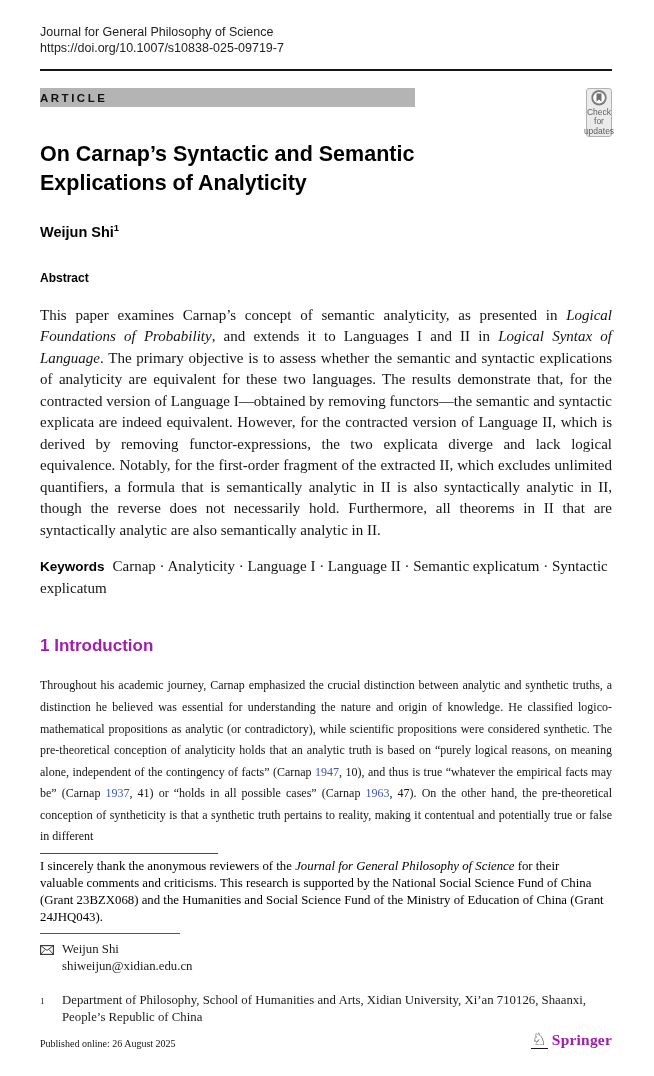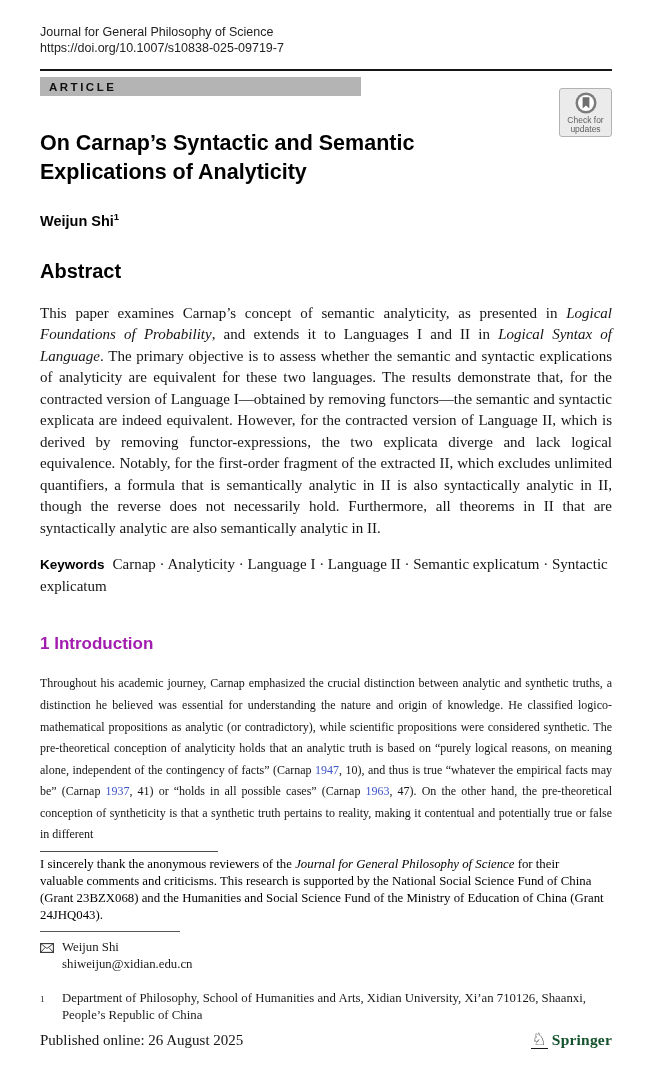--- a/index.html
+++ b/index.html
@@ -13,31 +13,31 @@
     padding:24px 42px 0 40px;
     overflow:hidden;
     font-family:"Liberation Serif", serif;
   }
 
   
   .journal-line { font-family:"Liberation Sans", sans-serif; font-size:12.5px; line-height:16px; color:#222; }
   .doi-line { font-family:"Liberation Sans", sans-serif; font-size:12.5px; line-height:16px; color:#222; }
   .top-rule { border:none; border-top:2.5px solid #161616; margin-top:13px; }
   .article-bar {
-    margin-top:6px; width:321px; height:19px;
-    background:#b4b4b4; display:flex; align-items:center; padding-left:9px;
+    margin-top:17px; width:375px; height:19px;
+    background:#b4b4b4; display:flex; align-items:center; 
   }
   .article-bar span {
     font-family:"Liberation Sans", sans-serif; font-weight:bold;
     font-size:11.5px; letter-spacing:2.5px; color:#111;
   }
   
   .check-badge {
     position:absolute; top:88px; right:42px;
-    width:53px; height:49px;
+    width:26px; height:49px;
     background:#ebebeb; border:1px solid #b2b2b2; border-radius:3px;
     display:flex; flex-direction:column; align-items:center; justify-content:center;
     cursor:pointer;
   }
   .check-badge svg { display:block; margin-bottom:1px; }
   .check-badge .cb-txt {
     font-family:"Liberation Sans", sans-serif; font-size:8.5px; line-height:9.5px;
     color:#5f5f5f; text-align:center;
   }
 
@@ -46,21 +46,21 @@
     margin-top:33px;
     font-family:"Liberation Sans", sans-serif; font-weight:bold;
     font-size:21.5px; line-height:28.5px; color:#000;
     width:500px;
   }
   .author-line { margin-top:25px; font-family:"Liberation Sans", sans-serif; font-weight:bold; font-size:14.5px; color:#000; }
   .author-line sup { font-size:9.5px; }
   .dates-block { margin-top:21px; font-family:"Liberation Sans", sans-serif; font-size:11.5px; line-height:16px; color:#222; }
 
   
-  .abstract-heading { margin-top:31px; font-family:"Liberation Sans", sans-serif; font-weight:bold; font-size:20px; color:#000; }
+  .abstract-heading { margin-top:31px; font-family:"Liberation Sans", sans-serif; font-weight:bold; font-size:12px; color:#000; }
   .abstract-body {
     margin-top:20px; font-size:15px; line-height:21.5px;
     text-align:justify; color:#141414;
   }
   .keywords-line { margin-top:15px; font-size:15px; line-height:21.5px; color:#141414; }
   .keywords-line .kw-label { font-family:"Liberation Sans", sans-serif; font-weight:bold; font-size:13.5px; margin-right:8px; color:#000; }
 
   
   .section-heading { margin-top:37px; font-family:"Liberation Sans", sans-serif; font-weight:bold; font-size:17px; color:#a21caf; }
   .intro-body {
@@ -79,27 +79,27 @@
   .corr-block .mail-ic { width:22px; padding-top:2px; }
   .affil-block { margin-top:17px; font-size:12.8px; line-height:17px; display:flex; }
   .affil-block .affil-mark { width:22px; font-size:9px; padding-top:1px; }
   .affil-block .affil-txt { width:545px; }
 
   
   .footer-row {
     position:absolute; left:40px; right:42px; top:1031px;
     display:flex; justify-content:space-between; align-items:flex-end;
   }
-  .published-online { font-size:15px; color:#141414; }
+  .published-online { font-size:10px; color:#141414; }
   .springer-logo { display:flex; align-items:flex-end; gap:4px; }
   .springer-horse {
     font-size:17px; line-height:17px; color:#17171b;
     border-bottom:1.6px solid #17171b; display:inline-block; padding:0 1px 0 1px;
   }
-  .springer-word { font-size:15.5px; font-weight:600; color:#14532d; letter-spacing:0.2px; }
+  .springer-word { font-size:15.5px; font-weight:600; color:#a21caf; letter-spacing:0.2px; }
 </style>
 </head>
 <body>
 
 <div class="page">
 
   <div class="journal-line">Journal for General Philosophy of Science</div>
   <div class="doi-line">https://doi.org/10.1007/s10838-025-09719-7</div>
   <hr class="top-rule">
   <div class="article-bar">

